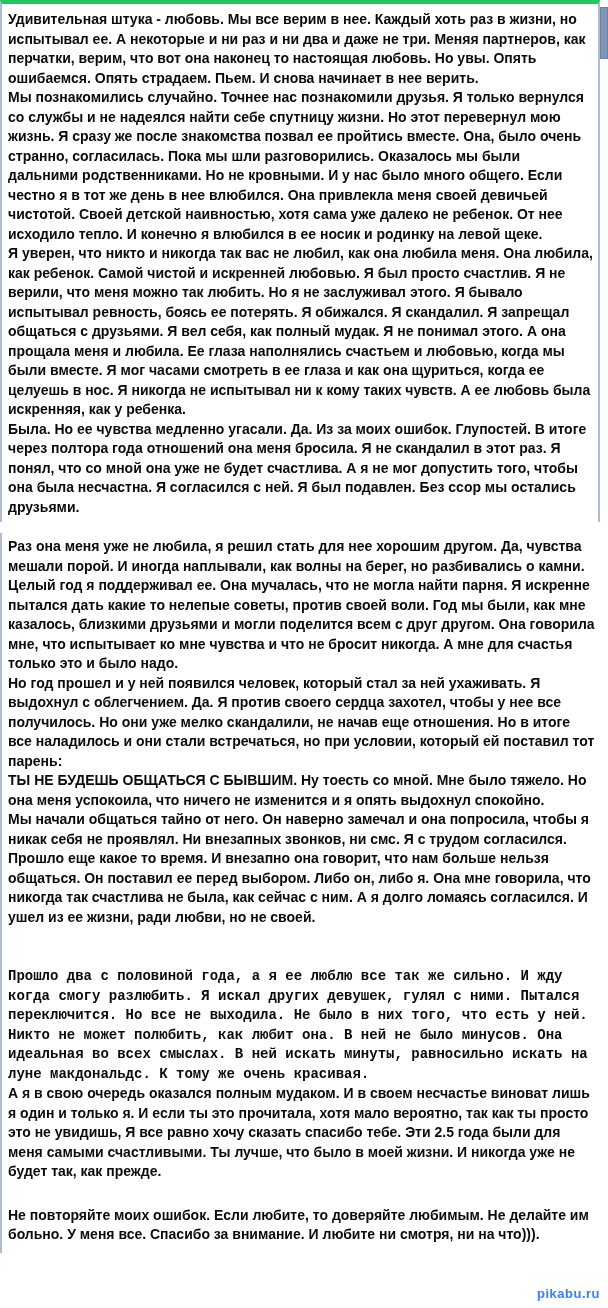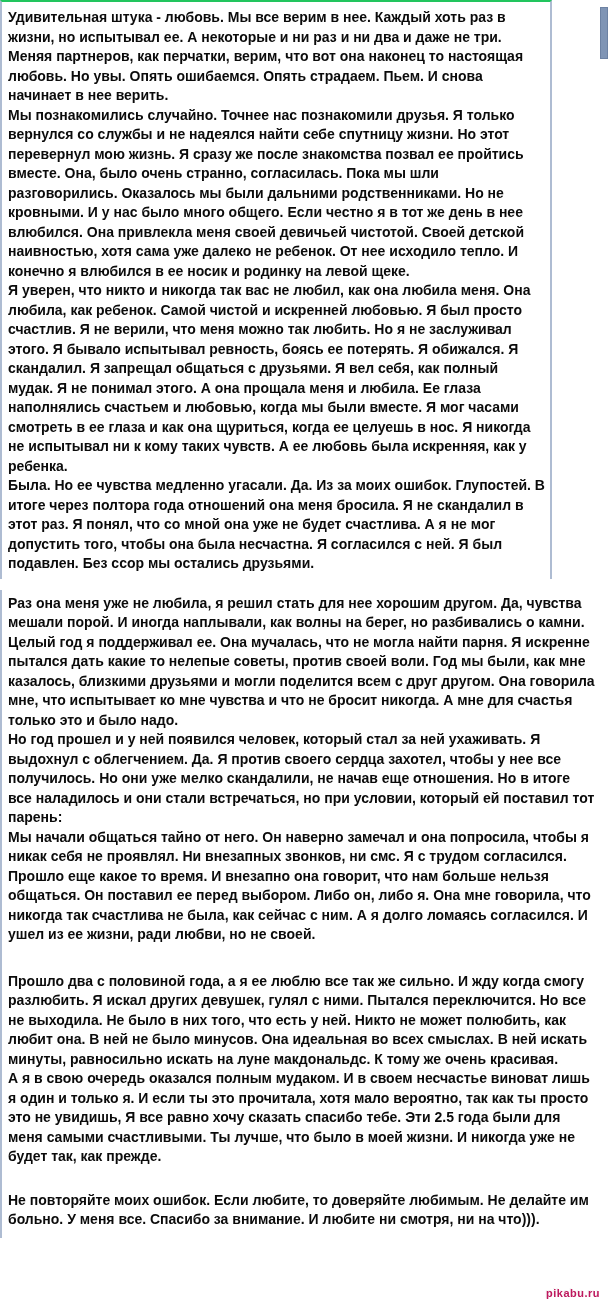--- a/index.html
+++ b/index.html
@@ -11,74 +11,75 @@
     font-family: "Liberation Sans", sans-serif;
     font-weight: bold;
     color: #0b0b0b;
     font-size: 14px;
     line-height: 19.5px;
     overflow: hidden;
     box-sizing: border-box;
   }
   .block-a {
     box-sizing: border-box;
-    width: 552px;
+    width: 600px;
     margin: 0;
-    border-top: 2px solid #22c55e;
+    border-top: 4px solid #22c55e;
     border-left: 2px solid #aebcd2;
     border-right: 2px solid #aebcd2;
     padding: 6px 4px 5px 6px;
   }
   .block-b {
     box-sizing: border-box;
     width: 600px;
     margin-top: 11px;
     border-left: 2px solid #aebcd2;
     padding: 4px 4px 8px 6px;
   }
   p { margin: 0; }
-  .gap-lg { margin-top: 27px; }
+  .gap-lg { margin-top: 40px; font-family: Liberation Mono, monospace; }
   .gap-sm { margin-top: 24px; }
   .caps-note { }
   .scroll-thumb {
     position: absolute;
     top: 7px;
     right: 0;
     width: 6px;
     height: 50px;
     background: #8095b5;
     border: 1px solid #6d82a3;
   }
   .watermark {
     position: absolute;
     right: 8px;
     bottom: 5px;
-    font-size: 11px;
+    font-size: 13px;
     font-weight: bold;
-    color: #be185d;
+    color: #3b82f6;
     text-shadow: 1px 1px 0 #ffffff, -1px -1px 0 #f2f2f2;
     letter-spacing: 0.5px;
     margin-top: 7px;
   }
 </style>
 </head>
 <body>
 
 <div class="doc">
 
   <div class="block-a">
     <p>Удивительная штука - любовь. Мы все верим в нее. Каждый хоть раз в жизни, но испытывал ее. А некоторые и ни раз и ни два и даже не три. Меняя партнеров, как перчатки, верим, что вот она наконец то настоящая любовь. Но увы. Опять ошибаемся. Опять страдаем. Пьем. И снова начинает в нее верить.</p>
     <p>Мы познакомились случайно. Точнее нас познакомили друзья. Я только вернулся со службы и не надеялся найти себе спутницу жизни. Но этот перевернул мою жизнь. Я сразу же после знакомства позвал ее пройтись вместе. Она, было очень странно, согласилась. Пока мы шли разговорились. Оказалось мы были дальними родственниками. Но не кровными. И у нас было много общего. Если честно я в тот же день в нее влюбился. Она привлекла меня своей девичьей чистотой. Своей детской наивностью, хотя сама уже далеко не ребенок. От нее исходило тепло. И конечно я влюбился в ее носик и родинку на левой щеке.</p>
     <p>Я уверен, что никто и никогда так вас не любил, как она любила меня. Она любила, как ребенок. Самой чистой и искренней любовью. Я был просто счастлив. Я не верили, что меня можно так любить. Но я не заслуживал этого. Я бывало испытывал ревность, боясь ее потерять. Я обижался. Я скандалил. Я запрещал общаться с друзьями. Я вел себя, как полный мудак. Я не понимал этого. А она прощала меня и любила. Ее глаза наполнялись счастьем и любовью, когда мы были вместе. Я мог часами смотреть в ее глаза и как она щуриться, когда ее целуешь в нос. Я никогда не испытывал ни к кому таких чувств. А ее любовь была искренняя, как у ребенка.</p>
     <p>Была. Но ее чувства медленно угасали. Да. Из за моих ошибок. Глупостей. В итоге через полтора года отношений она меня бросила. Я не скандалил в этот раз. Я понял, что со мной она уже не будет счастлива. А я не мог допустить того, чтобы она была несчастна. Я согласился с ней. Я был подавлен. Без ссор мы остались друзьями.</p>
   </div>
 
   <div class="block-b">
     <p>Раз она меня уже не любила, я решил стать для нее хорошим другом. Да, чувства мешали порой. И иногда наплывали, как волны на берег, но разбивались о камни. Целый год я поддерживал ее. Она мучалась, что не могла найти парня. Я искренне пытался дать какие то нелепые советы, против своей воли. Год мы были, как мне казалось, близкими друзьями и могли поделится всем с друг другом. Она говорила мне, что испытывает ко мне чувства и что не бросит никогда. А мне для счастья только это и было надо.</p>
     <p>Но год прошел и у ней появился человек, который стал за ней ухаживать. Я выдохнул с облегчением. Да. Я против своего сердца захотел, чтобы у нее все получилось. Но они уже мелко скандалили, не начав еще отношения. Но в итоге все наладилось и они стали встречаться, но при условии, который ей поставил тот парень:</p>
+    <p class="caps-note">ТЫ НЕ БУДЕШЬ ОБЩАТЬСЯ С БЫВШИМ. Ну тоесть со мной. Мне было тяжело. Но она меня успокоила, что ничего не изменится и я опять выдохнул спокойно.</p>
     <p>Мы начали общаться тайно от него. Он наверно замечал и она попросила, чтобы я никак себя не проявлял. Ни внезапных звонков, ни смс. Я с трудом согласился. Прошло еще какое то время. И внезапно она говорит, что нам больше нельзя общаться. Он поставил ее перед выбором. Либо он, либо я. Она мне говорила, что никогда так счастлива не была, как сейчас с ним. А я долго ломаясь согласился. И ушел из ее жизни, ради любви, но не своей.</p>
     <p class="gap-lg">Прошло два с половиной года, а я ее люблю все так же сильно. И жду когда смогу разлюбить. Я искал других девушек, гулял с ними. Пытался переключится. Но все не выходила. Не было в них того, что есть у ней. Никто не может полюбить, как любит она. В ней не было минусов. Она идеальная во всех смыслах. В ней искать минуты, равносильно искать на луне макдональдс. К тому же очень красивая.</p>
     <p>А я в свою очередь оказался полным мудаком. И в своем несчастье виноват лишь я один и только я. И если ты это прочитала, хотя мало вероятно, так как ты просто это не увидишь, Я все равно хочу сказать спасибо тебе. Эти 2.5 года были для меня самыми счастливыми. Ты лучше, что было в моей жизни. И никогда уже не будет так, как прежде.</p>
     <p class="gap-sm">Не повторяйте моих ошибок. Если любите, то доверяйте любимым. Не делайте им больно. У меня все. Спасибо за внимание. И любите ни смотря, ни на что))).</p>
   </div>
 
   <div class="scroll-thumb"></div>
 
   <div class="watermark">pikabu.ru</div>
 

